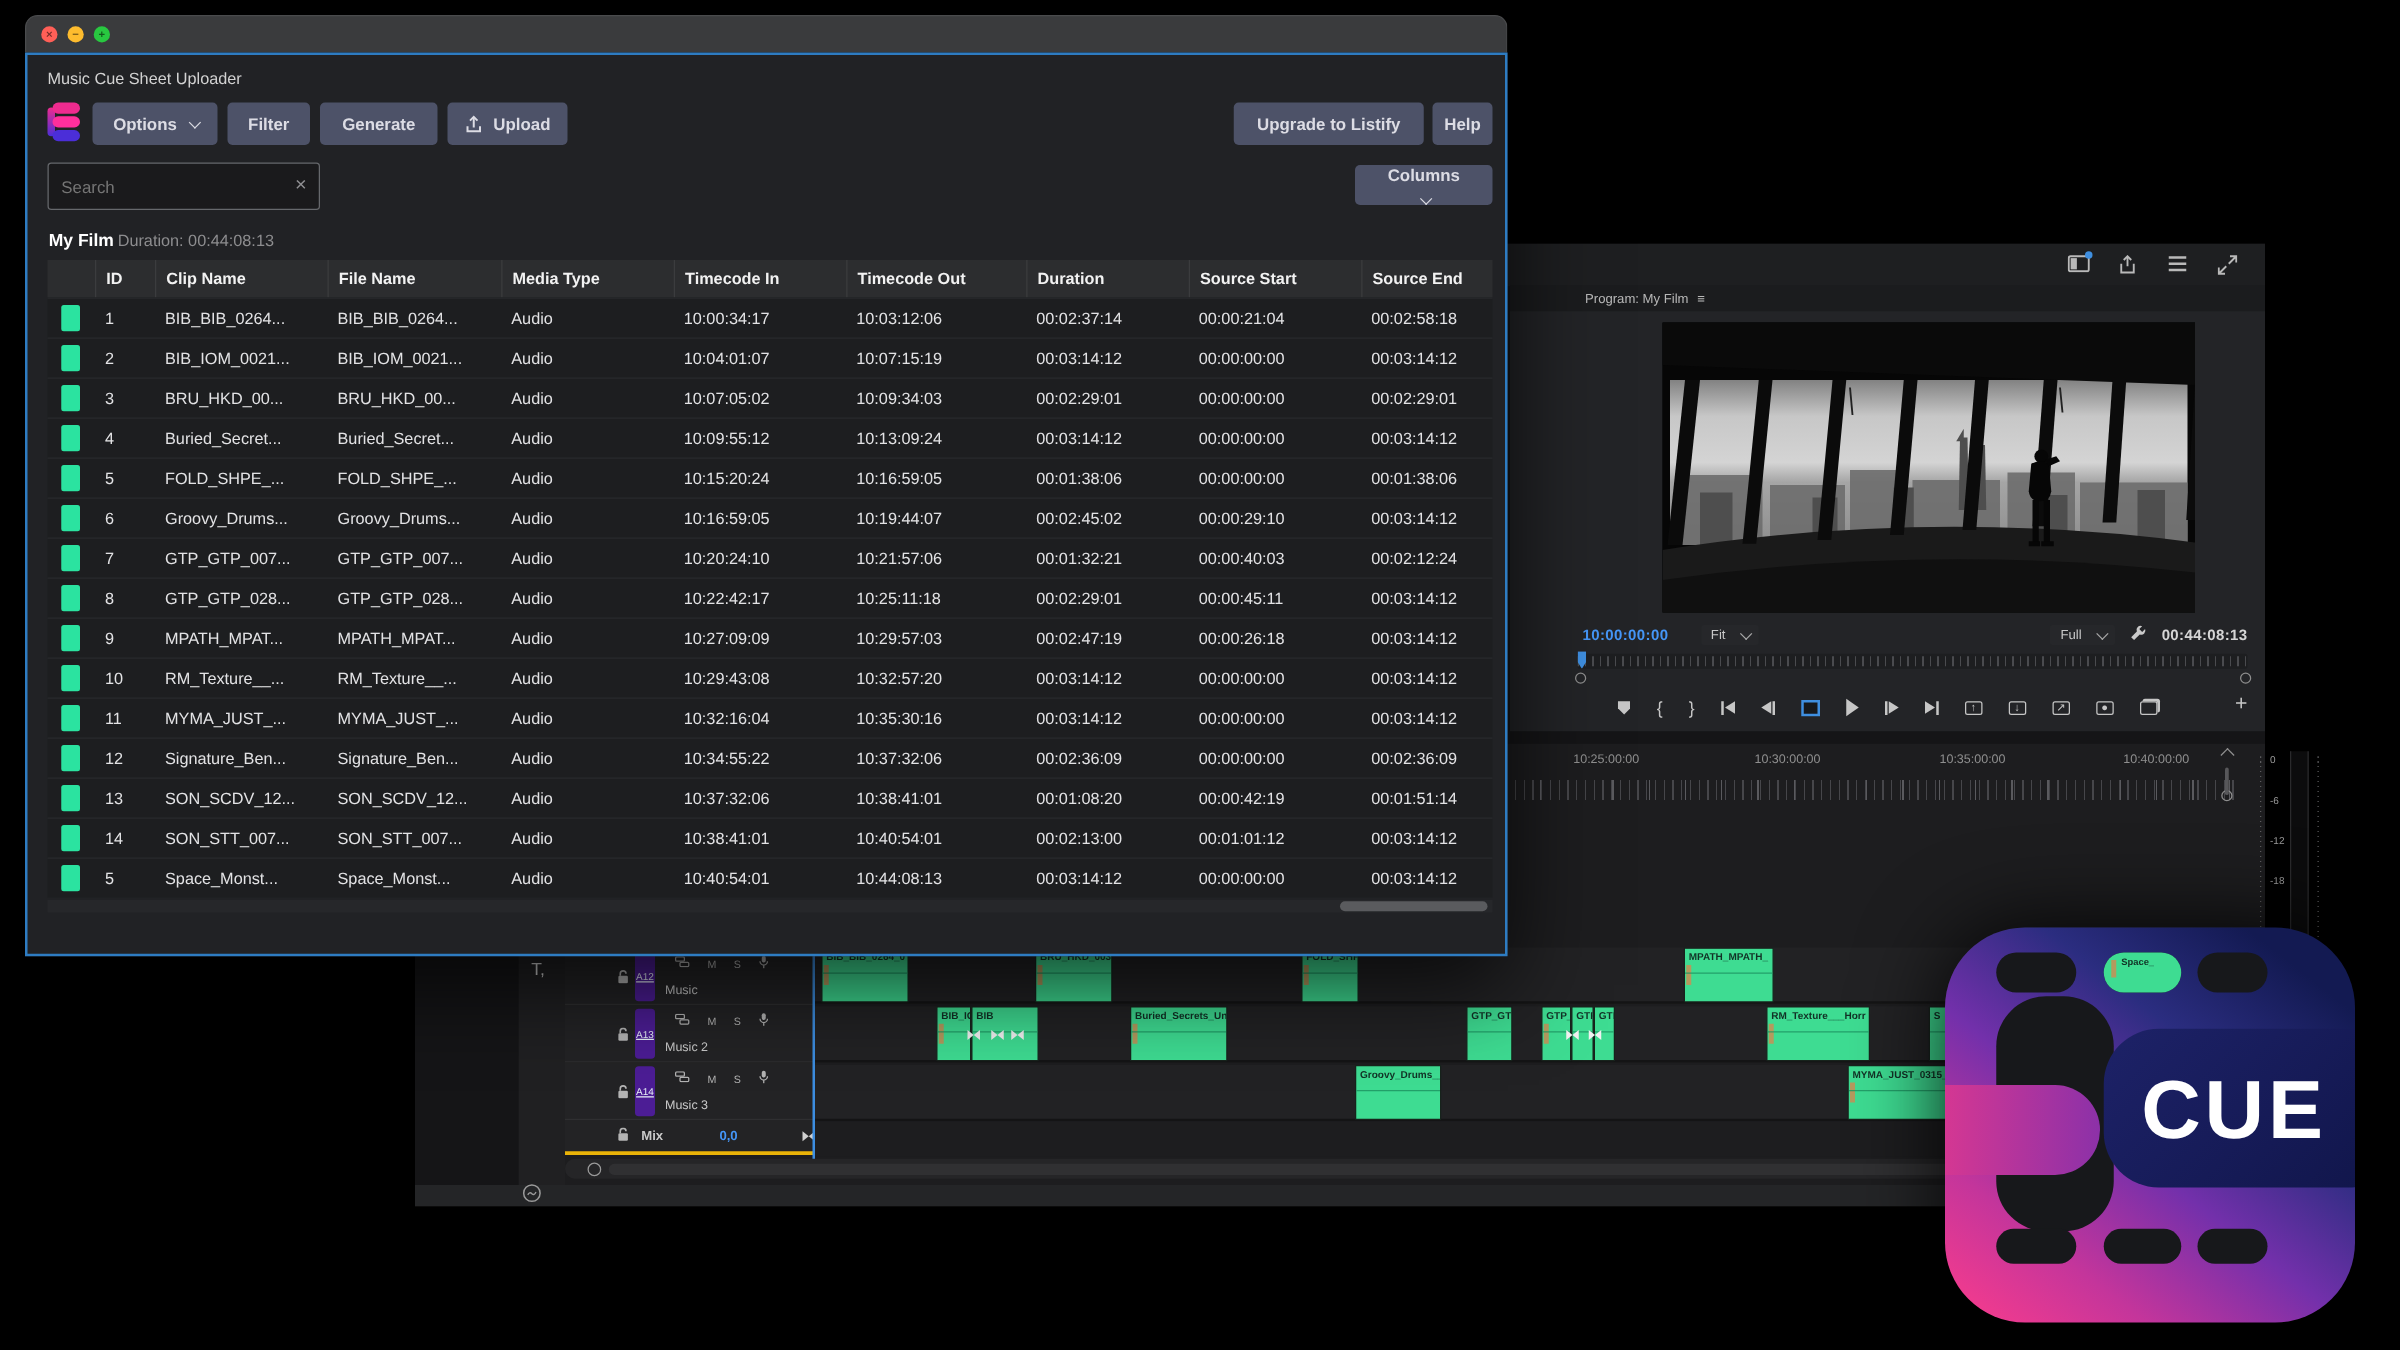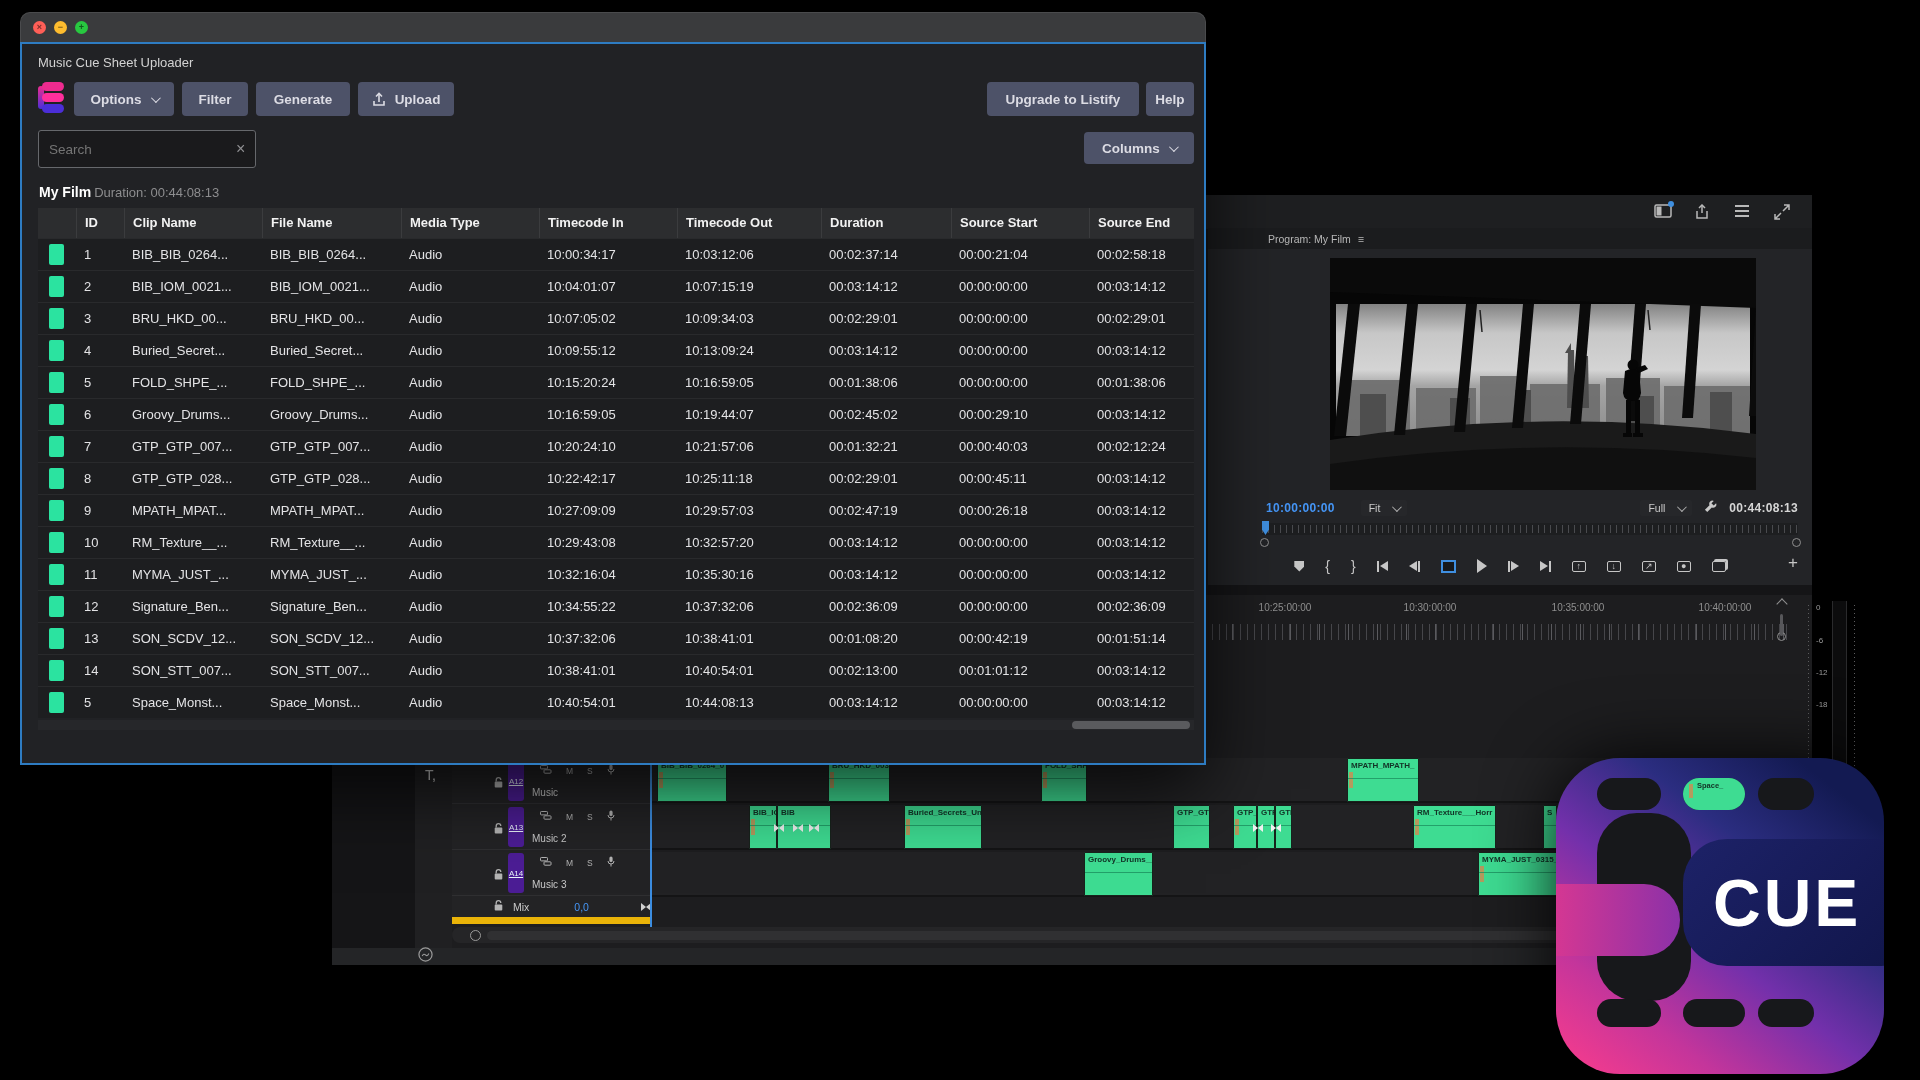--- a/index.html
+++ b/index.html
@@ -73,22 +73,22 @@
 
   
   #trackheads { position:absolute; left:37px; top:163px; width:200px; }
   .trk { position:relative; height:46px; background:#232325; border-bottom:1px solid #2f2f31; }
   .trk .lock { position:absolute; left:42px; top:16px; }
   .trk .badge { position:absolute; left:56px; top:3px; width:16px; height:40px; background:#4c1d95;
                 border-radius:3px; color:#e8f1f8; font-size:8px; display:flex; align-items:center; justify-content:center;text-decoration:underline; }
   .trk .ics { position:absolute; left:88px; top:6px; display:flex; gap:14px; align-items:center;
               font-size:8.5px; color:#b4b4b4; }
   .trk .name { position:absolute; left:68px; bottom:5px; font-size:10px; color:#c9c9c9;margin-left:12px; }
-  #mixrow { position:relative; height:28px; background:#232325; border-bottom:7px solid #eab308;
-            display:flex; align-items:center; font-size:10.5px; color:#c9c9c9; }
+  #mixrow { position:relative; height:28px; background:#232325; border-bottom:3px solid #eab308;
+            display:flex; align-items:center; font-size:10.5px; color:#c9c9c9;font-weight:bold; }
   #mixrow .lock { margin-left:42px; }
   #mixrow .mixlab { margin-left:10px; }
   #mixrow .mixval { margin-left:45px; color:#4596f7; }
   .bowtie { display:inline-flex; }
   .bowtie i { width:0; height:0; border-top:4px solid transparent; border-bottom:4px solid transparent; }
   .bowtie .l { border-left:5px solid #d0d0d0; }
   .bowtie .r { border-right:5px solid #d0d0d0; }
   #mixrow .bowtie { margin-left:52px; }
 
   
@@ -150,21 +150,21 @@
   .trow { height:32px; background:#1d1e20; border-top:1px solid #292a2c; }
   .trow .tc { font-size:13px; color:#e3e3e5; line-height:31px; padding-left:8px; overflow:hidden; white-space:nowrap; }
   .swatch { width:15px; height:21px; border-radius:2px; margin:5px 0 0 11px; }
   #hscroll-up { position:absolute; left:16px; top:676px; width:1156px; height:10px; background:#26272a; }
   #hscroll-up .thumb { position:absolute; right:4px; top:1px; width:118px; height:8px; background:#5a5b5e; border-radius:4px; }
 
   
   #cuelogo { position:absolute; left:1556px; top:742px; width:328px; height:316px; z-index:20;
              border-radius:64px;
              background:linear-gradient(38deg,#f23b8e 4%,#c4359b 22%,#7330ab 44%,#2b2d80 66%,#131a52 88%);
-             box-shadow:0 0 70px rgba(0,0,0,.9); overflow:hidden;margin-top:16px; }
+             box-shadow:0 0 70px rgba(0,0,0,.9); overflow:hidden; }
   .pill { position:absolute; background:#17181b; border-radius:16px; height:32px; }
   .pillb { position:absolute; background:#17181b; border-radius:14px; height:28px; top:241px; }
   #cue-cut { position:absolute; left:41px; top:55px; width:94px; height:188px; background:#17181b; border-radius:40px; }
   #cue-tongue { position:absolute; left:-20px; top:126px; width:144px; height:72px; border-radius:0 36px 36px 0;
                 background:linear-gradient(90deg,#e0388f,#8c31a8); }
   #cue-plate { position:absolute; left:127px; top:81px; width:240px; height:127px; border-radius:44px;
                background:linear-gradient(135deg,#1d2268,#101549); display:flex; align-items:center; }
   #cue-word { color:#fff; font-size:66px; font-weight:900; letter-spacing:3px; margin-left:30px;
               font-family:"Liberation Sans",sans-serif; }
   #pill-clip { position:absolute; inset:0; background:#3edc92; border-radius:16px; overflow:hidden; }
@@ -579,21 +579,21 @@
         <span>Upgrade to Listify</span>
       </div>
       <div class="btn" style="left:1124px; top:38px; width:48px;">
         <span>Help</span>
       </div>
 
       <div id="search">
         <input placeholder="Search" style="">
         <span class="x">×</span>
       </div>
-      <div class="btn" style="left:1062px; top:88px; width:110px; height:32px;">
+      <div class="btn" style="left:1062px; top:88px; width:110px; height:32px;flex-direction:column;">
         <span>Columns</span>
           <span class="chev"></span>
       </div>
 
       <div id="seq-line">
         <span class="nm">My Film</span>
         <span class="dur">Duration: 00:44:08:13</span>
       </div>
 
       <div id="thead" class="tgrid">

